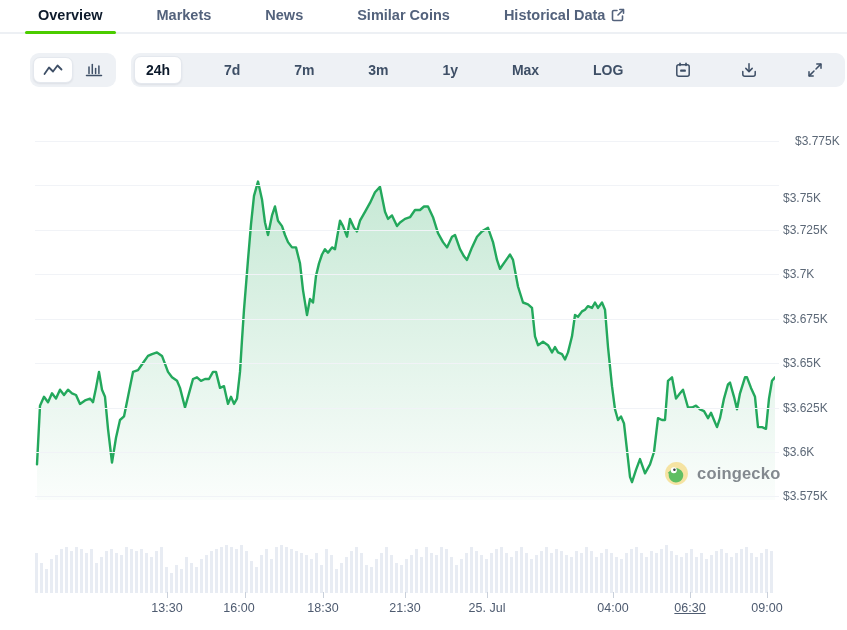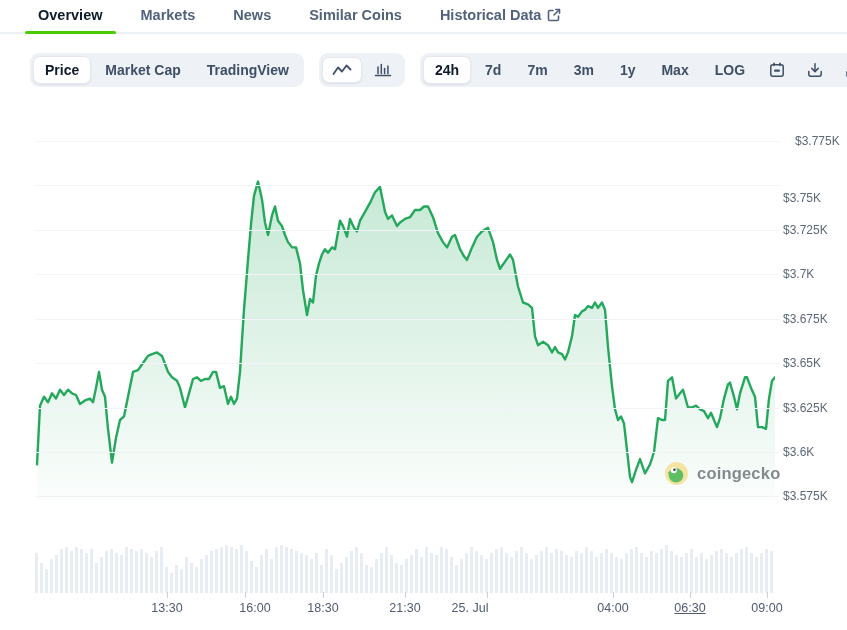--- a/index.html
+++ b/index.html
@@ -3,21 +3,21 @@
 <meta charset="utf-8">
 <style>
   html,body{margin:0;padding:0;background:#fff;}
   .screen{
     position:relative;width:847px;height:630px;background:#fff;overflow:hidden;
     font-family:"Liberation Sans",sans-serif;-webkit-font-smoothing:antialiased;
   }
   
   .tabs{
     position:absolute;top:0;left:0;right:0;height:34px;
-    display:flex;align-items:flex-end;gap:12px;padding-left:25px;
+    display:flex;align-items:flex-end;gap:28px;padding-left:25px;
     border-bottom:2px solid #edf0f4;box-sizing:border-box;
   }
   .tab{
     position:relative;padding:8px 13px 9px;font-size:14.5px;font-weight:600;
     color:#53627c;cursor:pointer;white-space:nowrap;display:flex;align-items:center;gap:6px;
   }
   .tab.active{color:#0e1b2c;font-weight:700;}
   .tab.active::after{
     content:'';position:absolute;left:0;right:0;bottom:-2px;height:3px;
     background:var(--accent);border-radius:2px;
@@ -85,25 +85,20 @@
           <svg width="14" height="14" viewBox="0 0 14 14" fill="none" stroke="currentColor" stroke-width="1.6" stroke-linecap="round" stroke-linejoin="round">
             <path d="M11.5 8v3.2a1.3 1.3 0 0 1-1.3 1.3H2.8a1.3 1.3 0 0 1-1.3-1.3V3.8a1.3 1.3 0 0 1 1.3-1.3H6"></path>
             <path d="M8.8 1.5h3.7v3.7"></path>
             <path d="M12.3 1.7 7 7"></path>
           </svg>
         </span>
       </div>
     </div>
 
   <div class="toolbar">
-    <div class="btn-group" id="metricGroup">
-        <button class="tbtn active">Price</button>
-        <button class="tbtn">Market Cap</button>
-        <button class="tbtn">TradingView</button>
-      </div>
     <div class="btn-group" id="chartTypeGroup">
         <button class="tbtn iconbtn active">
           <span>
             <svg width="20" height="14" viewBox="0 0 20 14" fill="none" stroke="currentColor" stroke-width="1.8" stroke-linecap="round" stroke-linejoin="round">
               <polyline points="1.5,11 6,4.5 10,8.5 14.5,2.5 18.5,6.5"></polyline>
             </svg>
           </span>
         </button>
         <button class="tbtn iconbtn">
           <span>
@@ -342,27 +337,27 @@
       <div class="ylab" style="top: 355px;">$3.65K</div>
       <div class="gridline" style="top: 407.5px;"></div>
       <div class="ylab" style="top: 399.5px;">$3.625K</div>
       <div class="gridline" style="top: 452px;"></div>
       <div class="ylab" style="top: 444px;">$3.6K</div>
       <div class="gridline" style="top: 496.4px;"></div>
       <div class="ylab" style="top: 488.4px;">$3.575K</div>
       <div class="xtick" style="left: 167px;"></div>
       <div class="xlab" style="left: 167px;">13:30</div>
       <div class="xtick" style="left: 245px;"></div>
-      <div class="xlab" style="left: 255px;">16:00</div>
+      <div class="xlab" style="left: 239px;">16:00</div>
       <div class="xtick" style="left: 323px;"></div>
       <div class="xlab" style="left: 323px;">18:30</div>
       <div class="xtick" style="left: 405px;"></div>
       <div class="xlab" style="left: 405px;">21:30</div>
       <div class="xtick" style="left: 487px;"></div>
-      <div class="xlab" style="left: 470px;">25. Jul</div>
+      <div class="xlab" style="left: 487px;">25. Jul</div>
       <div class="xtick" style="left: 613px;"></div>
       <div class="xlab" style="left: 613px;">04:00</div>
       <div class="xtick" style="left: 690px;"></div>
       <div class="xlab" style="left: 690px; text-decoration: underline;">06:30</div>
       <div class="xtick" style="left: 767px;"></div>
       <div class="xlab" style="left: 767px;">09:00</div>
     </div>
 </div>
 
 </body></html>

